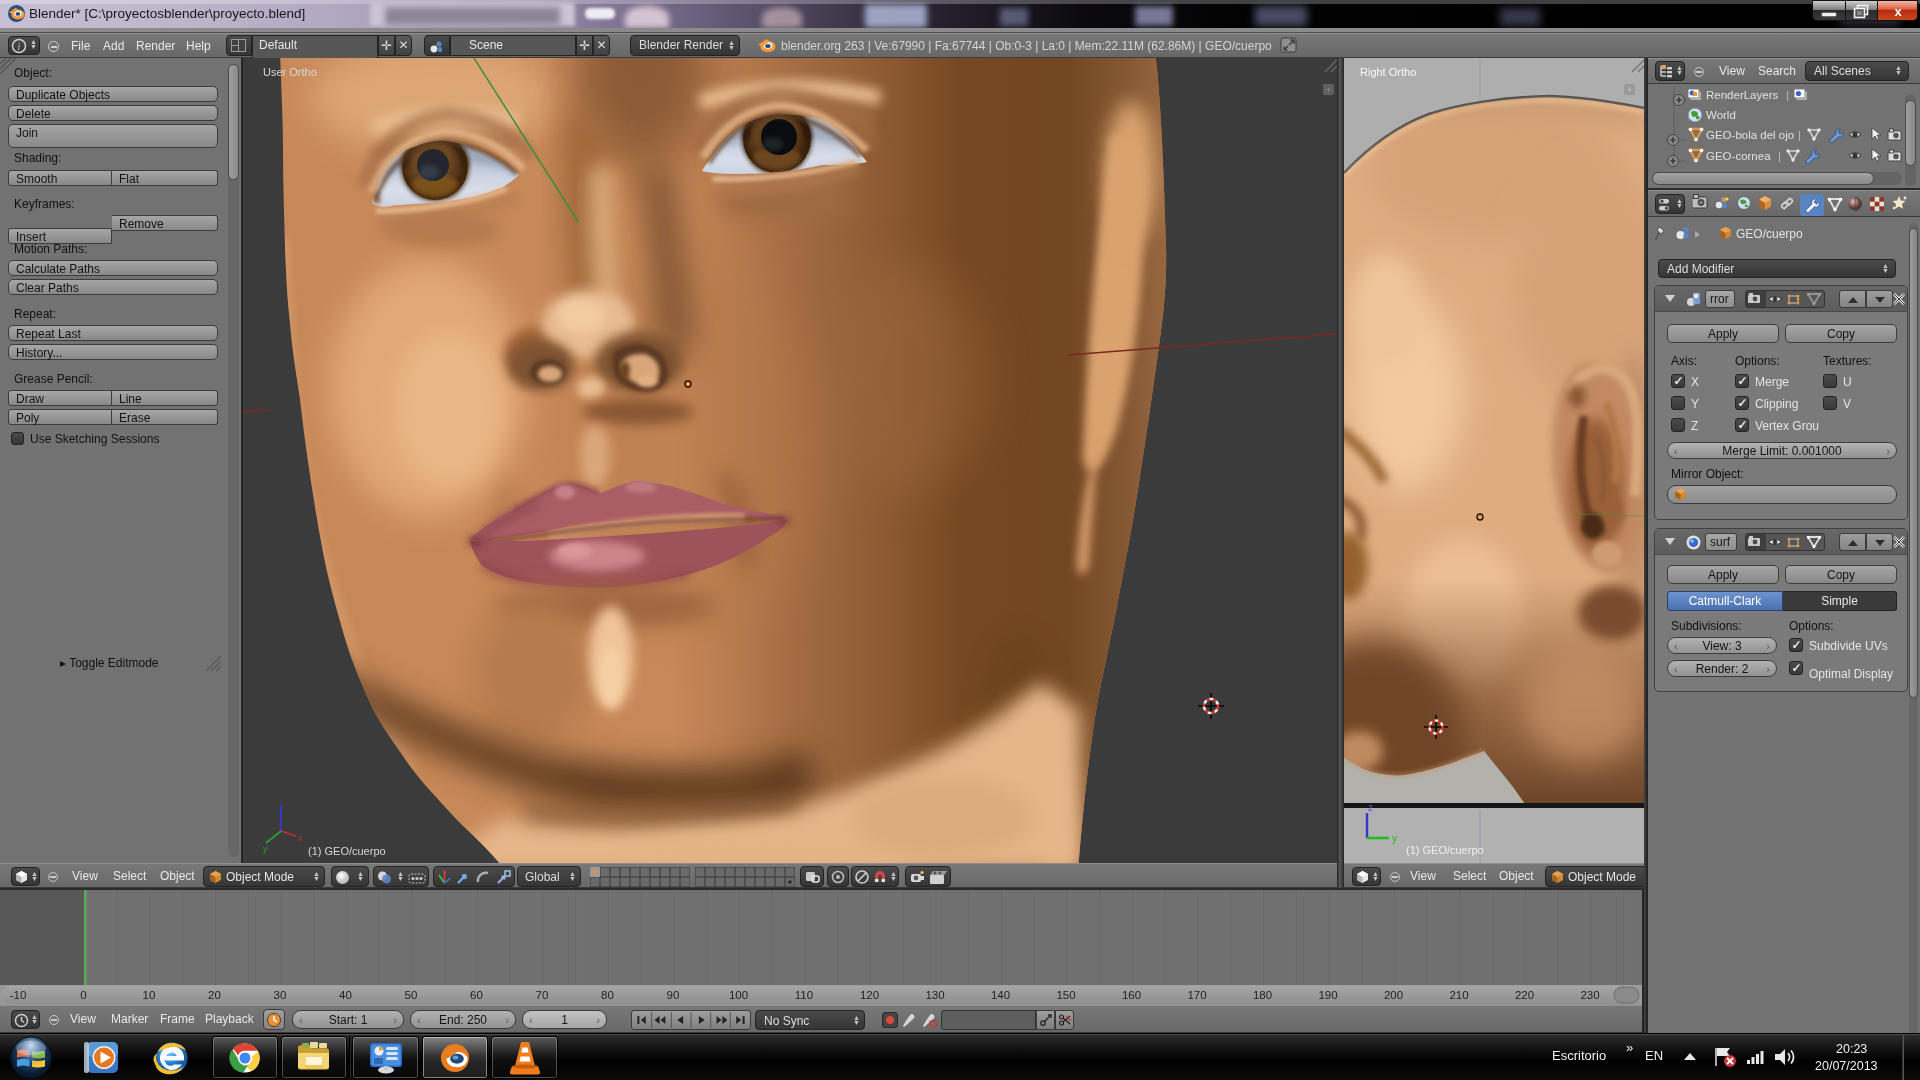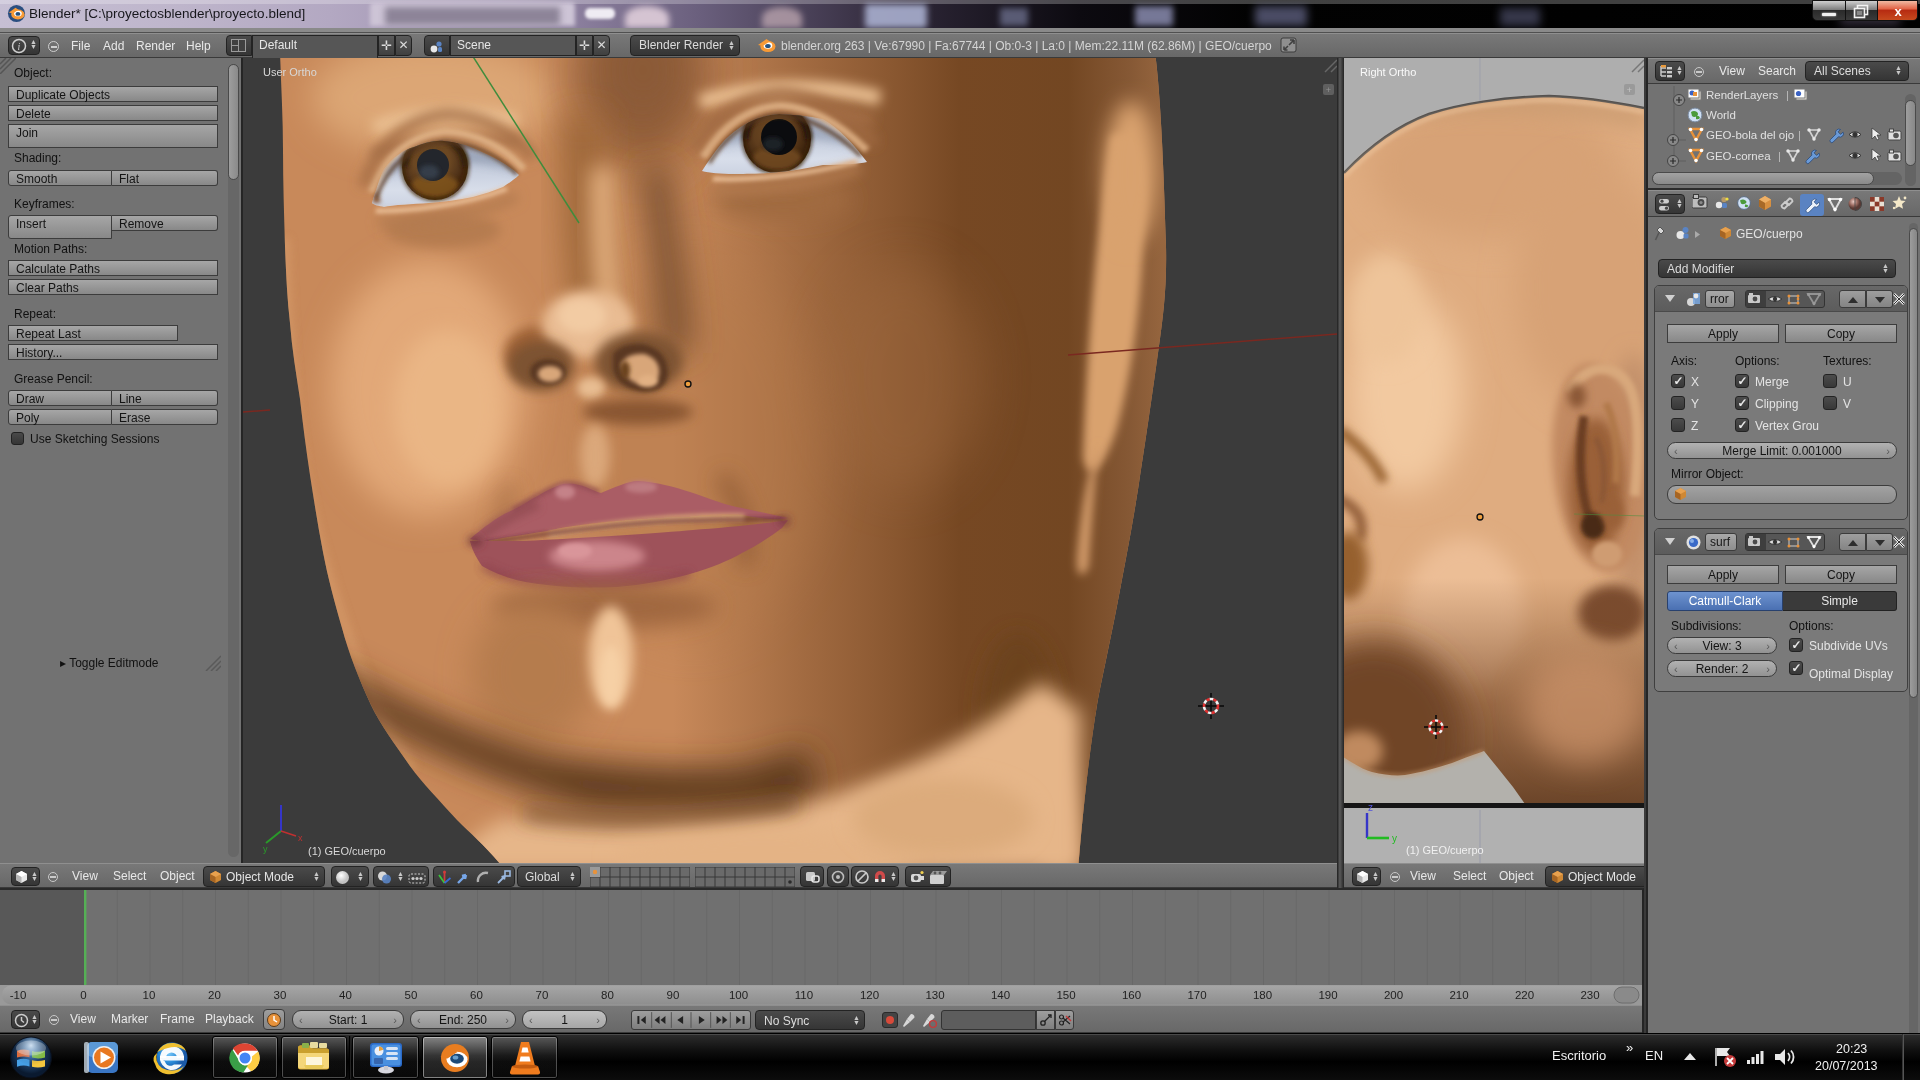--- a/index.html
+++ b/index.html
@@ -1,20 +1,20 @@
 <!DOCTYPE html>
 <html><head><meta charset="utf-8">
 <style>
 html,body{margin:0;padding:0;width:1920px;height:1080px;overflow:hidden;background:#3b3b3b;
 font-family:"Liberation Sans",sans-serif;-webkit-font-smoothing:antialiased;}
 *{box-sizing:border-box;}
 .abs{position:absolute;}
 #stage{position:relative;width:1920px;height:1080px;}
 
-.btn{position:absolute;background:linear-gradient(#a6a6a6,#888);border:1px solid #3c3c3c;border-radius:0;
+.btn{position:absolute;background:linear-gradient(#a6a6a6,#888);border:1px solid #3c3c3c;border-radius:5px;
 color:#141414;font-size:12px;line-height:14px;padding:1px 0 0 7px;}
 .lbl{position:absolute;color:#111;font-size:12px;}
 .wlbl{position:absolute;color:#e2e2e2;font-size:12px;}
 .ddark{position:absolute;background:linear-gradient(#4a4a4a,#353535);border:1px solid #232323;border-radius:4px;
 color:#dcdcdc;font-size:12px;}
 .hdr{position:absolute;background:linear-gradient(#787878,#686868);border-top:1px solid #8f8f8f;border-bottom:1px solid #3a3a3a;}
 .menu{position:absolute;color:#e8e8e8;font-size:12px;}
 .updn{position:absolute;width:9px;color:#c8c8c8;font-size:7px;line-height:5px;text-align:center;}
 .cb{position:absolute;width:14px;height:14px;background:linear-gradient(#4c4c4c,#383838);border:1px solid #232323;border-radius:3px;}
 .cb.on:after{content:"✓";position:absolute;left:1.5px;top:-1px;color:#e8e8e8;font-size:12px;font-weight:bold;}
@@ -97,21 +97,21 @@
 <div class="abs" style="left:378px;top:7px;width:17px;height:21px;background:linear-gradient(#5a5a5a,#404040);border:1px solid #232323;color:#ddd;font-size:13px;text-align:center;line-height:19px;">✛</div>
 <div class="abs" style="left:395px;top:7px;width:17px;height:21px;background:linear-gradient(#5a5a5a,#404040);border:1px solid #232323;border-radius:0 4px 4px 0;color:#ddd;font-size:12px;text-align:center;line-height:19px;">✕</div>
 
 <div class="ddark" style="left:424px;top:7px;width:26px;height:21px;border-radius:4px 0 0 4px;">
  <svg class="abs" style="left:4px;top:3px;" width="16" height="15" viewBox="0 0 16 15">
   <circle cx="5" cy="10" r="3.4" fill="#e8e8e8"></circle>
           <circle cx="10" cy="5" r="2.6" fill="#5a84c4"></circle>
           <rect x="9" y="8" width="4" height="5" rx="1.5" fill="#5a84c4"></rect>
         </svg>
 </div>
-<div class="abs" style="left:450px;top:7px;width:126px;height:21px;background:#565656;border:1px solid #232323;color:#e6e6e6;font-size:12px;padding:2px 0 0 6px;">Scene</div>
+<div class="abs" style="left:450px;top:7px;width:126px;height:21px;background:#565656;border:1px solid #232323;color:#e6e6e6;font-size:12px;padding:2px 0 0 18px;">Scene</div>
 <div class="abs" style="left:576px;top:7px;width:17px;height:21px;background:linear-gradient(#5a5a5a,#404040);border:1px solid #232323;color:#ddd;font-size:13px;text-align:center;line-height:19px;">✛</div>
 <div class="abs" style="left:593px;top:7px;width:17px;height:21px;background:linear-gradient(#5a5a5a,#404040);border:1px solid #232323;border-radius:0 4px 4px 0;color:#ddd;font-size:12px;text-align:center;line-height:19px;">✕</div>
 
 <div class="ddark" style="left:630px;top:7px;width:110px;height:21px;padding:2px 0 0 8px;">Blender Render
  <div class="updn" style="left:96px;top:4px;">▲<br>▼</div></div>
 
 <svg class="abs" style="left:757px;top:9px;" width="19" height="17" viewBox="0 0 20 18">
   <ellipse cx="11.5" cy="10" rx="8" ry="6" fill="#f79a36"></ellipse>
   <ellipse cx="11.5" cy="9" rx="4.6" ry="3.4" fill="#fff"></ellipse>
   <ellipse cx="11.5" cy="9.5" rx="3" ry="2.2" fill="#27537e"></ellipse>
@@ -131,27 +131,27 @@
         <path d="M0 6 L6 0 M0 11 L11 0 M0 16 L16 0" stroke="#555" stroke-width="1.5"></path>
       </svg>
  <div class="lbl" style="left:14px;top:8px;">Object:</div>
  <div class="btn" style="left:8px;top:28px;width:210px;height:16px;">Duplicate Objects</div>
  <div class="btn" style="left:8px;top:47px;width:210px;height:16px;">Delete</div>
  <div class="btn" style="left:8px;top:66px;width:210px;height:24px;">Join</div>
  <div class="lbl" style="left:14px;top:93px;">Shading:</div>
  <div class="btn" style="left:8px;top:112px;width:104px;height:16px;border-radius:3px 0 0 3px;">Smooth</div>
  <div class="btn" style="left:112px;top:112px;width:106px;height:16px;border-radius:0 3px 3px 0;border-left:none;">Flat</div>
  <div class="lbl" style="left:14px;top:139px;">Keyframes:</div>
- <div class="btn" style="left:8px;top:157px;width:104px;height:24px;border-radius:3px 0 0 3px;">Insert</div>
+ <div class="btn" style="left:8px;top:170px;width:104px;height:16px;border-radius:3px 0 0 3px;">Insert</div>
  <div class="btn" style="left:112px;top:157px;width:106px;height:16px;border-radius:0 3px 3px 0;border-left:none;">Remove</div>
  <div class="lbl" style="left:14px;top:184px;">Motion Paths:</div>
  <div class="btn" style="left:8px;top:202px;width:210px;height:16px;">Calculate Paths</div>
  <div class="btn" style="left:8px;top:221px;width:210px;height:16px;">Clear Paths</div>
  <div class="lbl" style="left:14px;top:249px;">Repeat:</div>
- <div class="btn" style="left:8px;top:267px;width:170px;height:16px;">Repeat Last</div>
+ <div class="btn" style="left:8px;top:267px;width:210px;height:16px;">Repeat Last</div>
  <div class="btn" style="left:8px;top:286px;width:210px;height:16px;">History...</div>
  <div class="lbl" style="left:14px;top:314px;">Grease Pencil:</div>
  <div class="btn" style="left:8px;top:332px;width:104px;height:16px;border-radius:3px 0 0 3px;">Draw</div>
  <div class="btn" style="left:112px;top:332px;width:106px;height:16px;border-radius:0 3px 3px 0;border-left:none;">Line</div>
  <div class="btn" style="left:8px;top:351px;width:104px;height:16px;border-radius:3px 0 0 3px;">Poly</div>
  <div class="btn" style="left:112px;top:351px;width:106px;height:16px;border-radius:0 3px 3px 0;border-left:none;">Erase</div>
  <div class="abs" style="left:11px;top:374px;width:13px;height:13px;background:linear-gradient(#4a4a4a,#353535);border:1px solid #222;border-radius:3px;"></div>
  <div class="lbl" style="left:30px;top:374px;">Use Sketching Sessions</div>
  <div class="lbl" style="left:12px;top:598px;margin-left:48px;">▸ Toggle Editmode</div>
  <svg class="abs" style="left:205px;top:597px;" width="16" height="16" viewBox="0 0 16 16">

